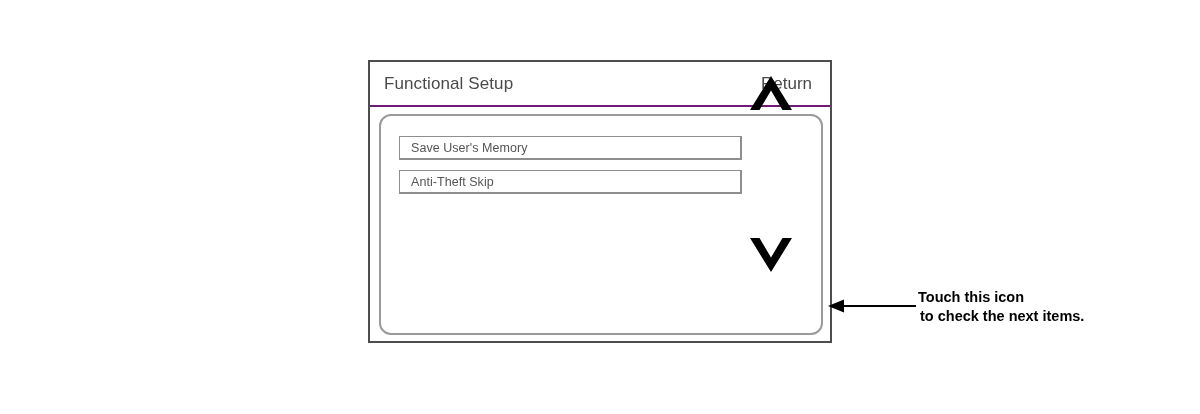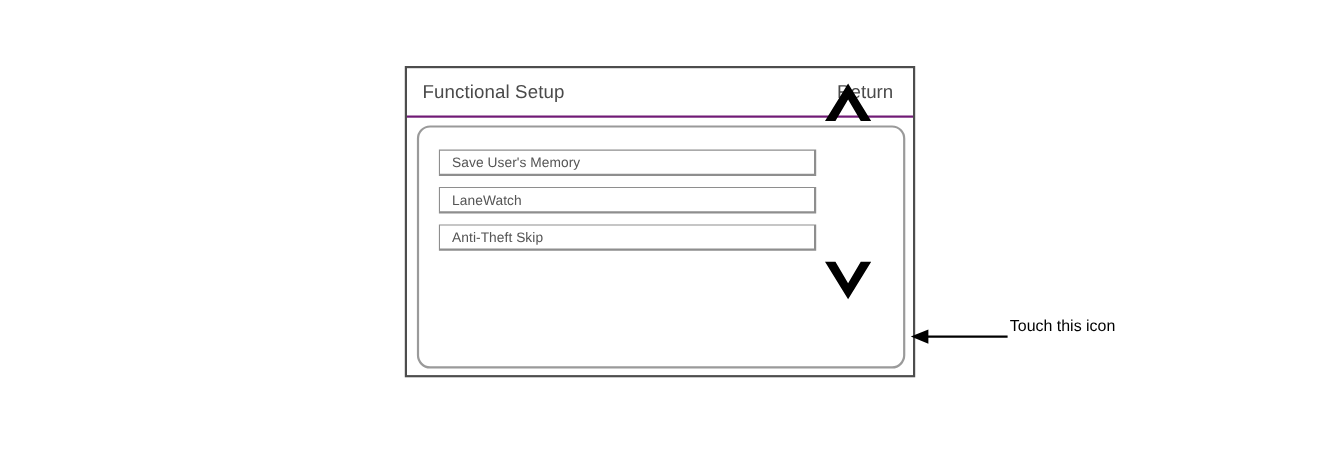--- a/index.html
+++ b/index.html
@@ -115,21 +115,21 @@
     top: 288px;
     width: 360px;
     height: 60px;
   }
   #callout-leader { position: absolute; left: 0; top: 0; width: 92px; height: 36px; display:block; }
   #callout-text {
     position: absolute;
     left: 92px;
     top: 0px;
     font-size: 14.5px;
-    font-weight: normal;
+    font-weight: bold;
     color: #000000;
     line-height: 19px;
     white-space: nowrap;
   }
   #callout-text .callout-line { display: block; }
   #callout-line-2 { padding-left: 2px; }
 </style>
 </head>
 <body>
 
@@ -141,23 +141,20 @@
   </div>
 
   <div id="content-panel">
 
     <div id="menu-list">
 
       <div class="menu-item">
         <span class="menu-item-label">Save User's Memory</span>
       </div>
 
-      <div class="menu-item">
-        <span class="menu-item-label">LaneWatch</span>
-      </div>
 
 
 
       <div class="menu-item">
         <span class="menu-item-label">Anti-Theft Skip</span>
       </div>
 
     </div>
   </div>
 
@@ -175,14 +172,15 @@
 
 </div>
 
 <div id="callout">
   <svg id="callout-leader" viewBox="0 0 92 36" xmlns="http://www.w3.org/2000/svg">
     <line x1="16" y1="18" x2="90" y2="18" stroke="#000000" stroke-width="2"></line>
     <path d="M2 18 L18 11.5 L18 24.5 Z" fill="#000000"></path>
   </svg>
   <div id="callout-text">
     <span class="callout-line" id="callout-line-1">Touch this icon</span>
+    <span class="callout-line" id="callout-line-2">to check the next items.</span>
   </div>
 </div>
 
 </body></html>

